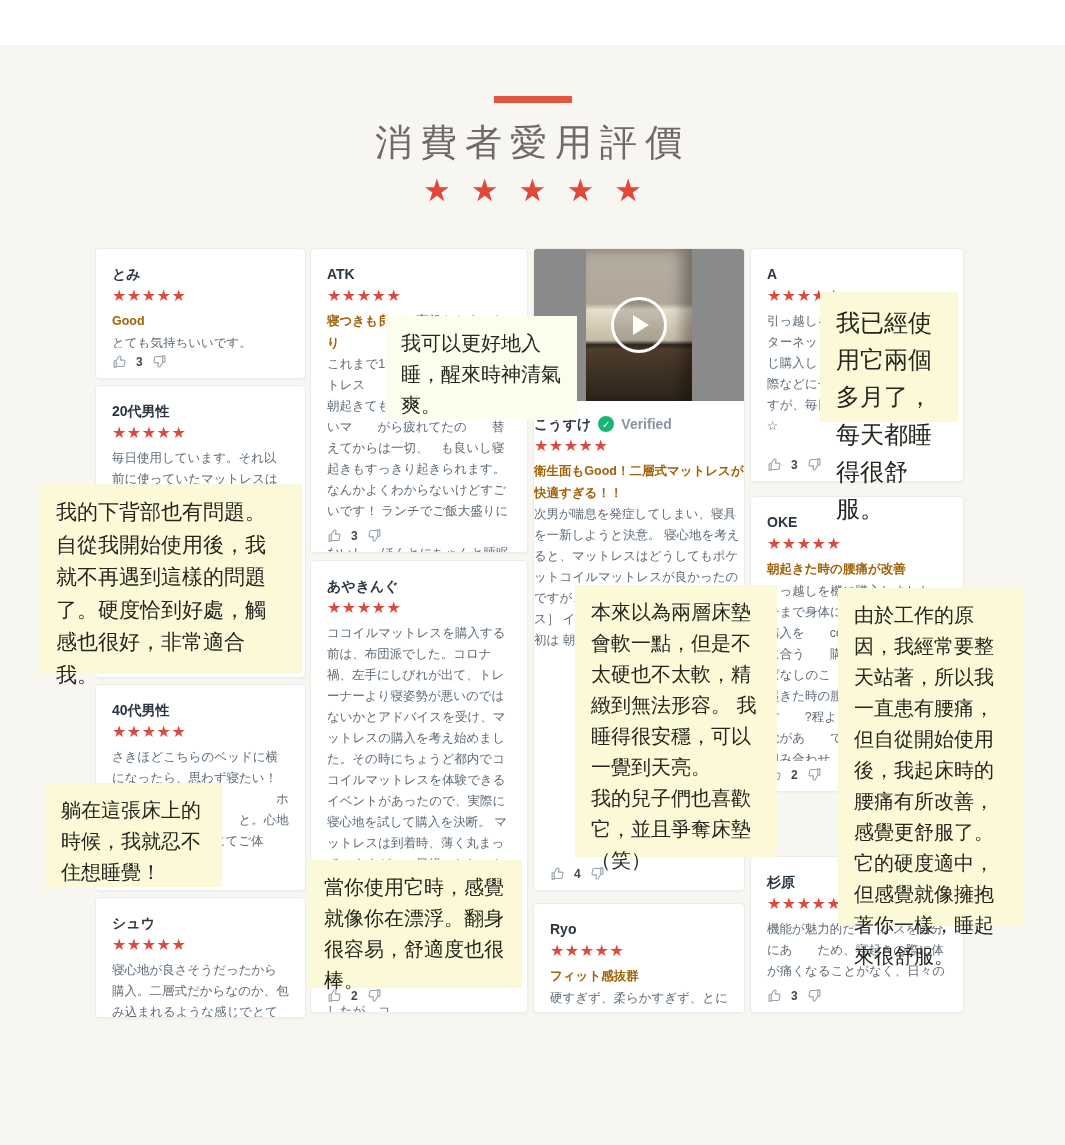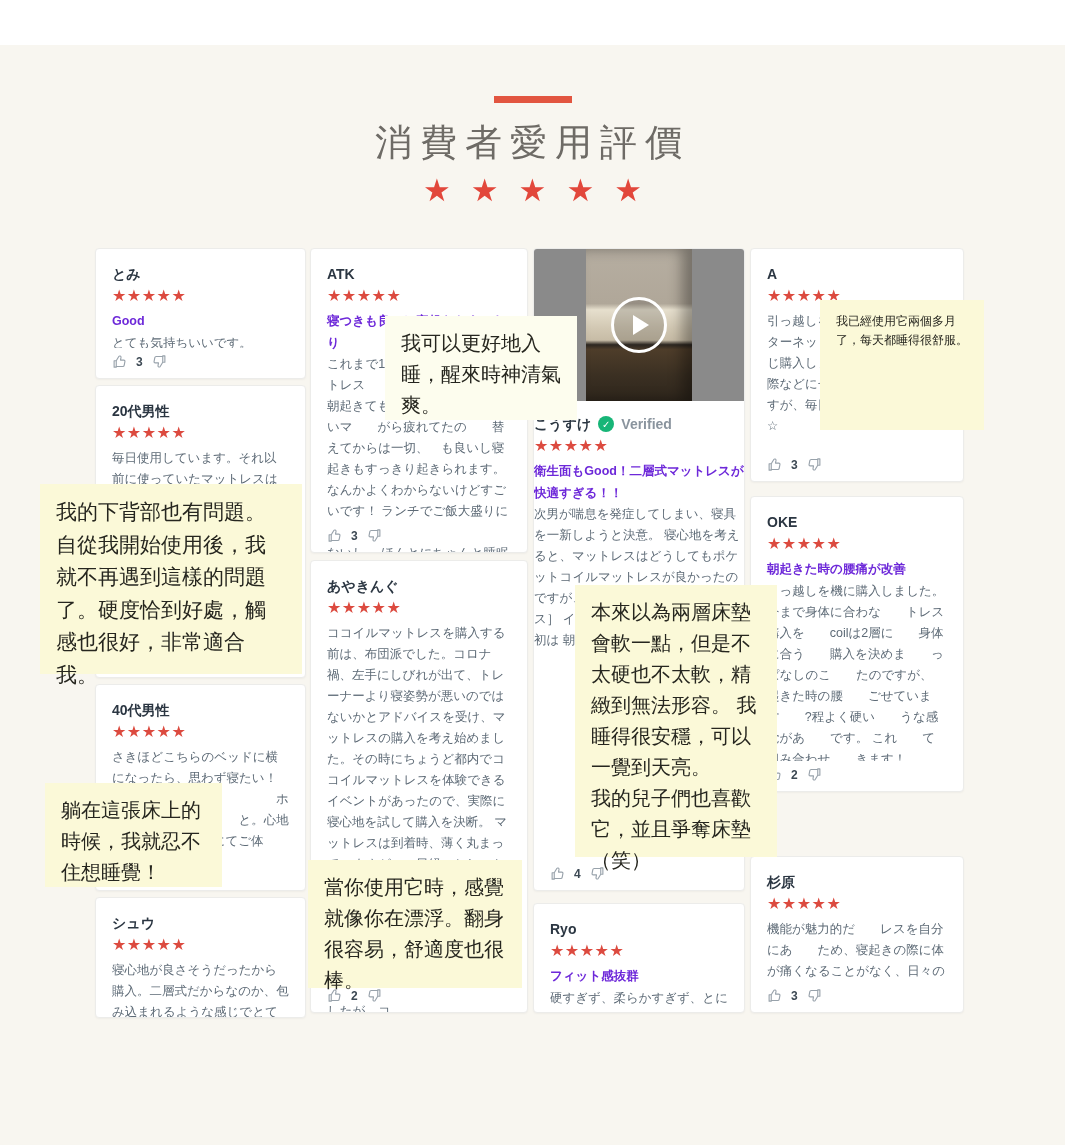--- a/index.html
+++ b/index.html
@@ -20,21 +20,21 @@
     color:#e2473b; font-size:31px; letter-spacing:20px; text-indent:20px;
   }
   .card {
     position:absolute; background:#ffffff; border:1px solid #ececea; border-radius:4px;
     box-shadow:0 1px 2px rgba(0,0,0,0.04); padding:16px 16px 12px; overflow:hidden;
   }
   .card.nopad { padding:0; }
   .card .inner { padding:14px 0 12px; }
   .name { font-size:14px; font-weight:bold; color:#2b3642; line-height:1.3; display:flex; align-items:center; gap:7px; }
   .stars { color:#dc4a3f; font-size:16px; letter-spacing:0.5px; margin:3px 0 6px; line-height:1.2; }
-  .rtitle { font-size:12.5px; font-weight:bold; color:#6d28d9; line-height:1.7; }
+  .rtitle { font-size:12.5px; font-weight:bold; color:#a16207; line-height:1.7; }
   .body { font-size:12.5px; color:#5d6a76; line-height:1.68; }
   .likes {
     position:absolute; left:16px; bottom:8px; right:10px; display:flex; align-items:center; gap:7px;
     background:#ffffff; padding-top:5px;
   }
   .thumb { background:none; border:none; padding:0; cursor:pointer; line-height:0; }
   .thumb svg { stroke:#98a2ab; fill:none; stroke-width:1.6; stroke-linejoin:round; stroke-linecap:round; }
   .count { font-size:12px; font-weight:bold; color:#3c4853; }
   .overlay {
     position:absolute; background:#fbf9d8; color:#26261f; z-index:6;
@@ -230,14 +230,15 @@
           </svg></button>
     </div>
   </div>
 
   <div class="overlay" style="left:45px;top:783px;width:177px;height:104px">躺在這張床上的時候，我就忍不住想睡覺！</div>
   <div class="overlay" style="left:40px;top:484px;width:262px;height:190px;font-size:21px">我的下背部也有問題。自從我開始使用後，我就不再遇到這樣的問題了。硬度恰到好處，觸感也很好，非常適合我。</div>
   <div class="overlay light" style="left:385px;top:316px;width:192px;height:104px">我可以更好地入睡，醒來時神清氣爽。</div>
   <div class="overlay" style="left:308px;top:860px;width:214px;height:128px">當你使用它時，感覺就像你在漂浮。翻身很容易，舒適度也很棒。</div>
   <div class="overlay" style="left:575px;top:585px;width:202px;height:272px">本來以為兩層床墊會軟一點，但是不太硬也不太軟，精緻到無法形容。 我睡得很安穩，可以一覺到天亮。
 我的兒子們也喜歡它，並且爭奪床墊（笑）</div>
-  <div class="overlay" style="left:820px;top:300px;width:164px;height:130px;font-size:12px">我已經使用它兩個多月了，每天都睡得很舒服。</div>
+  <div class="overlay" style="left:820px;top:292px;width:138px;height:130px;font-size:24px">我已經使用它兩個多月了，每天都睡得很舒服。</div>
+  <div class="overlay" style="left:838px;top:588px;width:186px;height:338px">由於工作的原因，我經常要整天站著，所以我一直患有腰痛，但自從開始使用後，我起床時的腰痛有所改善，感覺更舒服了。 它的硬度適中，但感覺就像擁抱著你一樣，睡起來很舒服。</div>
 </div>
 
 </body></html>

